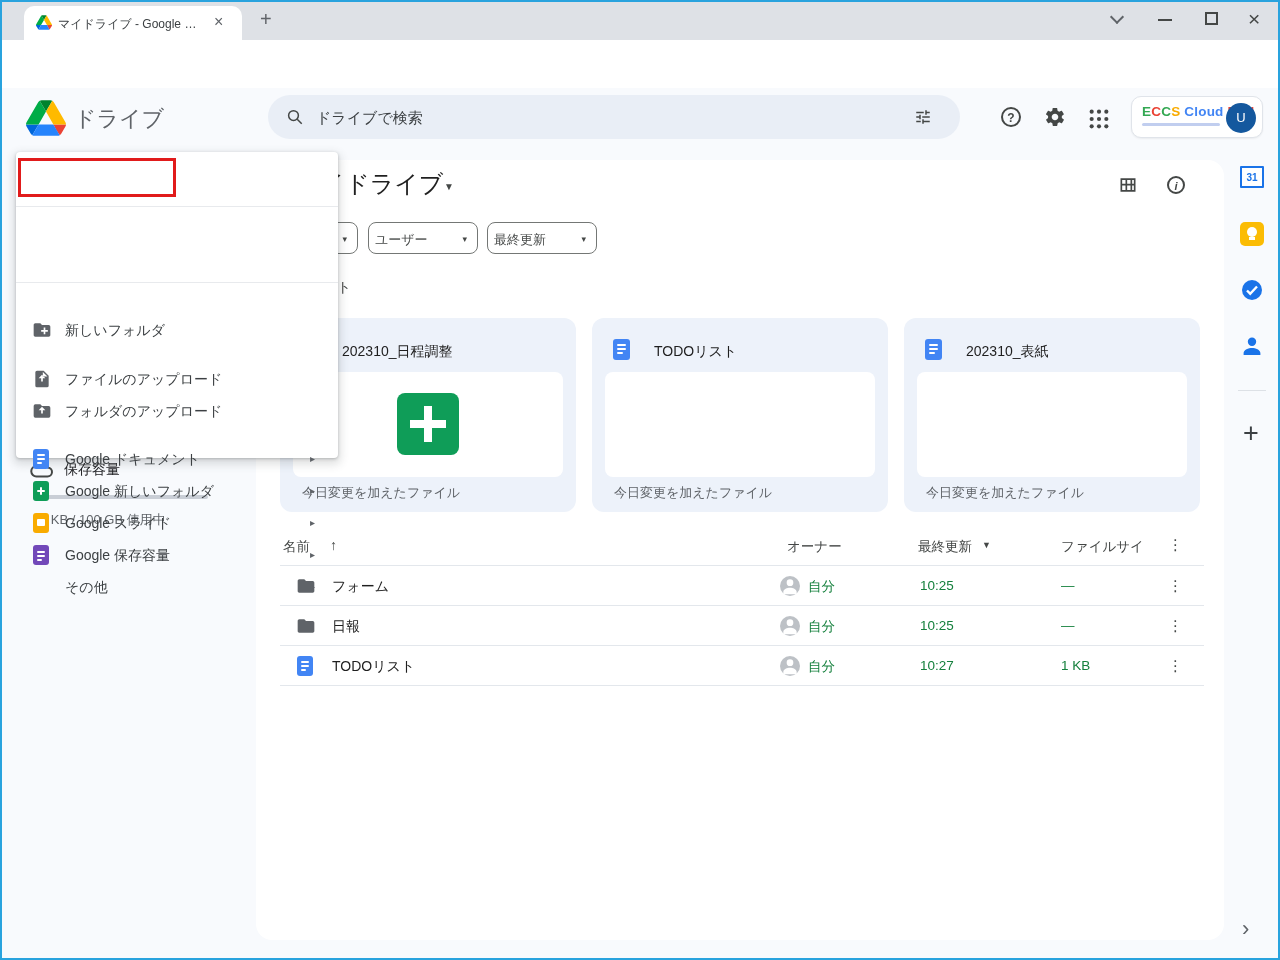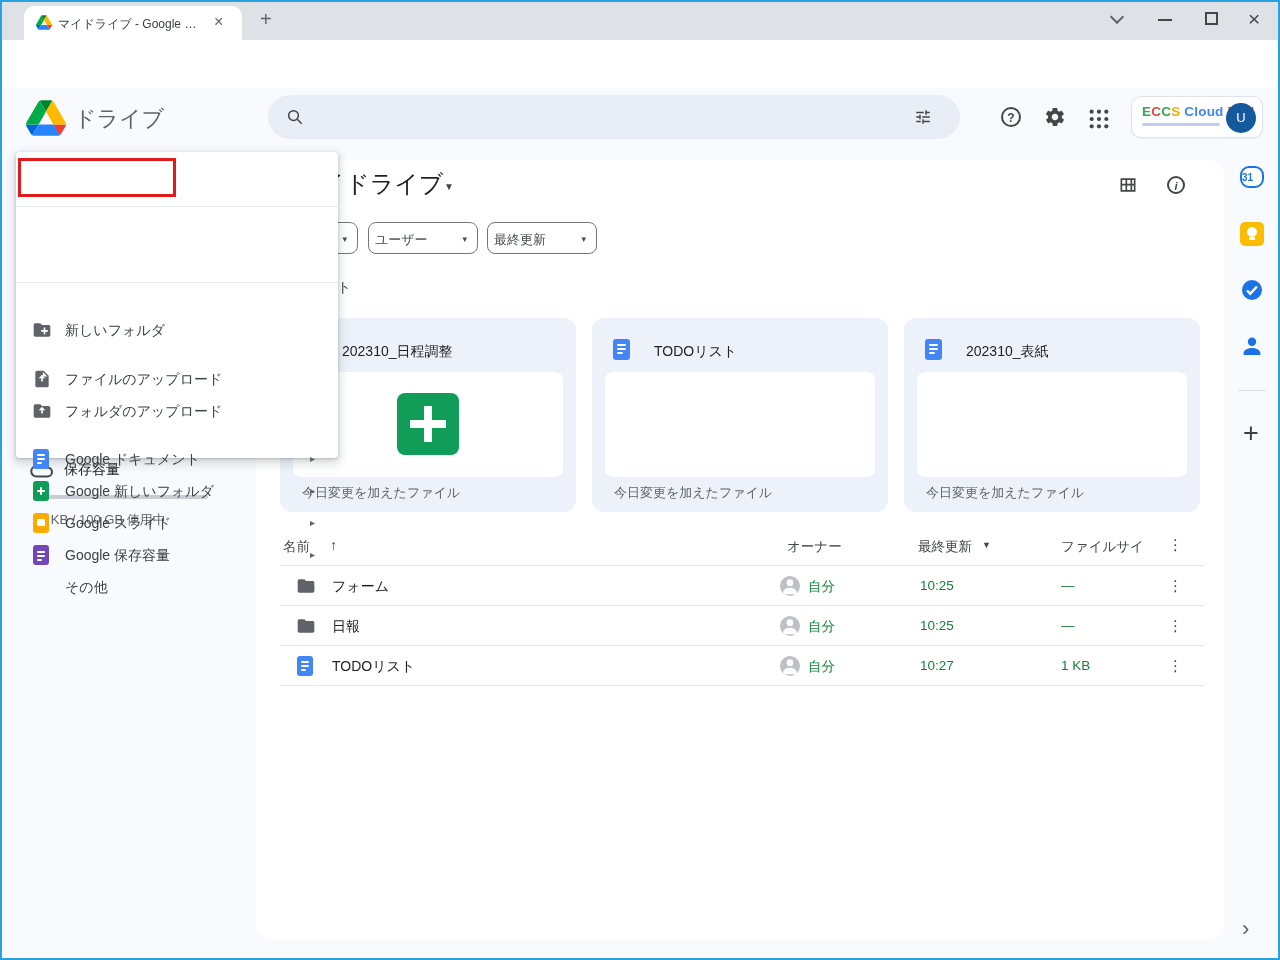--- a/index.html
+++ b/index.html
@@ -59,21 +59,21 @@
   .sheet-tile .v { position:absolute; left:27px; top:13px; width:8px; height:36px; background:#fff; }
 
   .tbl-line { position:absolute; left:280px; width:924px; height:1px; background:#e3e7ec; }
   .th { position:absolute; font-size:13.5px; color:#444746; }
   .td { position:absolute; font-size:13.5px; color:#15803d; }
   .td-name { position:absolute; font-size:14px; color:#1f1f1f; }
   .owner-av { position:absolute; width:20px; height:20px; border-radius:50%; background:#bdc1c6; }
   .rowkebab { position:absolute; left:1168px; font-size:15px; color:#444746; }
 
   .rail-icon { position:absolute; left:1240px; width:24px; height:24px; }
-  .cal { background:#fff; border:2px solid #1a73e8; border-radius:9px; color:#1a73e8; font-size:10px; font-weight:bold; text-align:left; line-height:20px; }
+  .cal { background:#fff; border:2px solid #1a73e8; border-radius:1px; color:#1a73e8; font-size:10px; font-weight:bold; text-align:center; line-height:20px; }
   .keep { background:#fbbc04; border-radius:5px; }
   .keep .bulb { position:absolute; left:7px; top:5px; width:10px; height:10px; border-radius:50%; background:#fff; }
   .keep .base { position:absolute; left:9px; top:15px; width:6px; height:3px; background:#fff; }
   .rail-divider { position:absolute; left:1238px; top:390px; width:28px; height:1px; background:#dde1e6; }
   .rail-plus { position:absolute; left:1243px; top:418px; font-size:27px; color:#3c4043; }
   .panel-chevron { position:absolute; left:1242px; top:916px; font-size:22px; color:#5f6368; }
 
   
   .storage-label { position:absolute; left:64px; top:461px; font-size:14px; color:#202124; }
   .storage-bar { position:absolute; left:40px; top:495px; width:168px; height:4px; border-radius:2px; background:#c9ced6; }
@@ -159,20 +159,21 @@
       <path d="m59.8 53h-32.3l-13.75 23.8c1.35.8 2.9 1.2 4.5 1.2h50.8c1.6 0 3.15-.45 4.5-1.2z" fill="#2684fc"></path>
       <path d="m73.4 26.5-12.7-22c-.8-1.4-1.95-2.5-3.3-3.3l-13.75 23.8 16.15 28h27.45c0-1.55-.4-3.1-1.2-4.5z" fill="#ffba00"></path>
     </svg>
   <span class="logo-text" data-name="drive-logo-text">ドライブ</span>
 
   <div class="searchbar" data-name="drive-search-bar">
     <svg class="abs" style="left:18px;top:13px" width="18" height="18" viewBox="0 0 24 24" data-name="search-icon">
         <circle cx="10" cy="10" r="6.5" fill="none" stroke="#444746" stroke-width="2"></circle>
         <path stroke="#444746" stroke-width="2" d="M15 15l6 6"></path>
       </svg>
+    <input data-name="search-input" placeholder="ドライブで検索" style="">
     <svg class="abs" style="left:646px;top:13px" width="18" height="18" viewBox="0 0 24 24" data-name="search-options-icon">
         <path fill="#444746" d="M3 17v2h6v-2H3zM3 5v2h10V5H3zm10 16v-2h8v-2h-8v-2h-2v6h2zM7 9v2H3v2h4v2h2V9H7zm14 4v-2H11v2h10zm-6-4h2V7h4V5h-4V3h-2v6z"></path>
       </svg>
   </div>
 
   <div class="help-circle" data-name="help-icon">?</div>
   <svg class="hdr-icon" style="left:1044px;top:106px" viewBox="0 0 24 24" data-name="settings-gear-icon">
       <path fill="#444746" d="M19.4 13c0-.3.1-.6.1-1s0-.7-.1-1l2.1-1.6c.2-.2.2-.4.1-.6l-2-3.4c-.1-.2-.4-.3-.6-.2l-2.5 1c-.5-.4-1.1-.7-1.7-1l-.4-2.6c0-.2-.2-.4-.5-.4h-4c-.2 0-.4.2-.5.4l-.4 2.6c-.6.2-1.2.6-1.7 1l-2.5-1c-.2-.1-.5 0-.6.2l-2 3.4c-.1.2-.1.5.1.6L4.5 11c0 .3-.1.6-.1 1s0 .7.1 1l-2.1 1.6c-.2.2-.2.4-.1.6l2 3.4c.1.2.4.3.6.2l2.5-1c.5.4 1.1.7 1.7 1l.4 2.6c0 .2.2.4.5.4h4c.2 0 .4-.2.5-.4l.4-2.6c.6-.2 1.2-.6 1.7-1l2.5 1c.2.1.5 0 .6-.2l2-3.4c.1-.2.1-.5-.1-.6L19.4 13zm-7.4 2.6c-2 0-3.6-1.6-3.6-3.6S10 8.4 12 8.4s3.6 1.6 3.6 3.6-1.6 3.6-3.6 3.6z"></path>
     </svg>
   <svg class="hdr-icon" style="left:1088px;top:108px" width="18" height="18" viewBox="0 0 18 18" data-name="apps-grid-icon">

